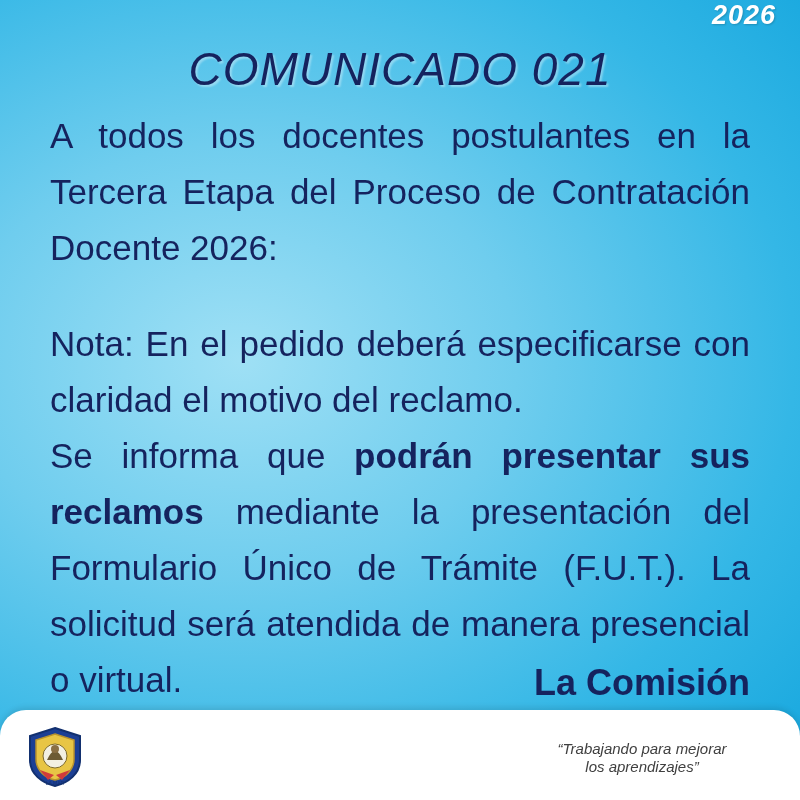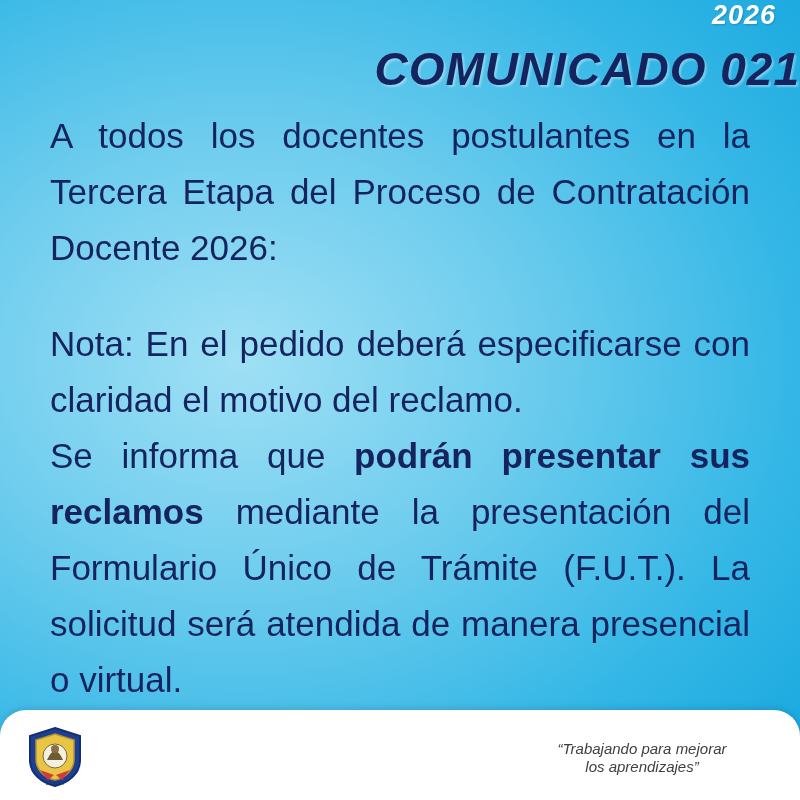--- a/index.html
+++ b/index.html
@@ -29,24 +29,24 @@
     font-style: italic;
     font-size: 27px;
     letter-spacing: 1px;
     text-shadow: 1px 1px 2px rgba(0,0,0,0.18);
   }
   .title {
     position: absolute;
     top: 42px;
     left: 0;
     width: 800px;
-    text-align: right;
+    text-align: center;
     color: #15235e;
     font-size: 46px;
-    font-weight: bold;
+    font-weight: normal;
     font-style: italic;
     letter-spacing: 1px;
     text-shadow: 2px 2px 2px rgba(255,255,255,0.35);
   }
   .body-text {
     position: absolute;
     top: 108px;
     left: 50px;
     width: 700px;
     color: #15235e;
@@ -136,20 +136,21 @@
   <div class="year-badge">2026</div>
 
   <div class="title">COMUNICADO 021</div>
 
   <div class="body-text">
     <p class="para"><span>A todos los docentes postulantes en la Tercera Etapa del Proceso de Contratación Docente 2026:</span></p>
     <p class="para last"><span>Nota: En el pedido deberá especificarse con claridad el motivo del reclamo.</span></p>
     <p class="para"><span>Se informa que </span><b>podrán presentar sus reclamos</b><span> mediante la presentación del Formulario Único de Trámite (F.U.T.). La solicitud será atendida de manera presencial o virtual.</span></p>
   </div>
 
+  <div class="signature">La Comisión</div>
 
   <div class="footer">
     <div class="footer-inner">
       <span class="logo">
         <svg width="58" height="62" viewBox="0 0 58 62">
           <path d="M29 2 L54 10 L54 34 C54 48 42 57 29 60 C16 57 4 48 4 34 L4 10 Z" fill="#1c3f94" stroke="#12306f" stroke-width="2"></path>
           <path d="M29 8 L48 14 L48 33 C48 44 39 52 29 54 C19 52 10 44 10 33 L10 14 Z" fill="#e8c545" stroke="#b9932c" stroke-width="1.5"></path>
           <circle cx="29" cy="30" r="12" fill="#f3f0e2" stroke="#7d6a2a" stroke-width="1"></circle>
           <path d="M21 34 q4 -9 8 -9 q4 0 8 9 z" fill="#6d5b34"></path>
           <circle cx="29" cy="23" r="4" fill="#8a6f44"></circle>

